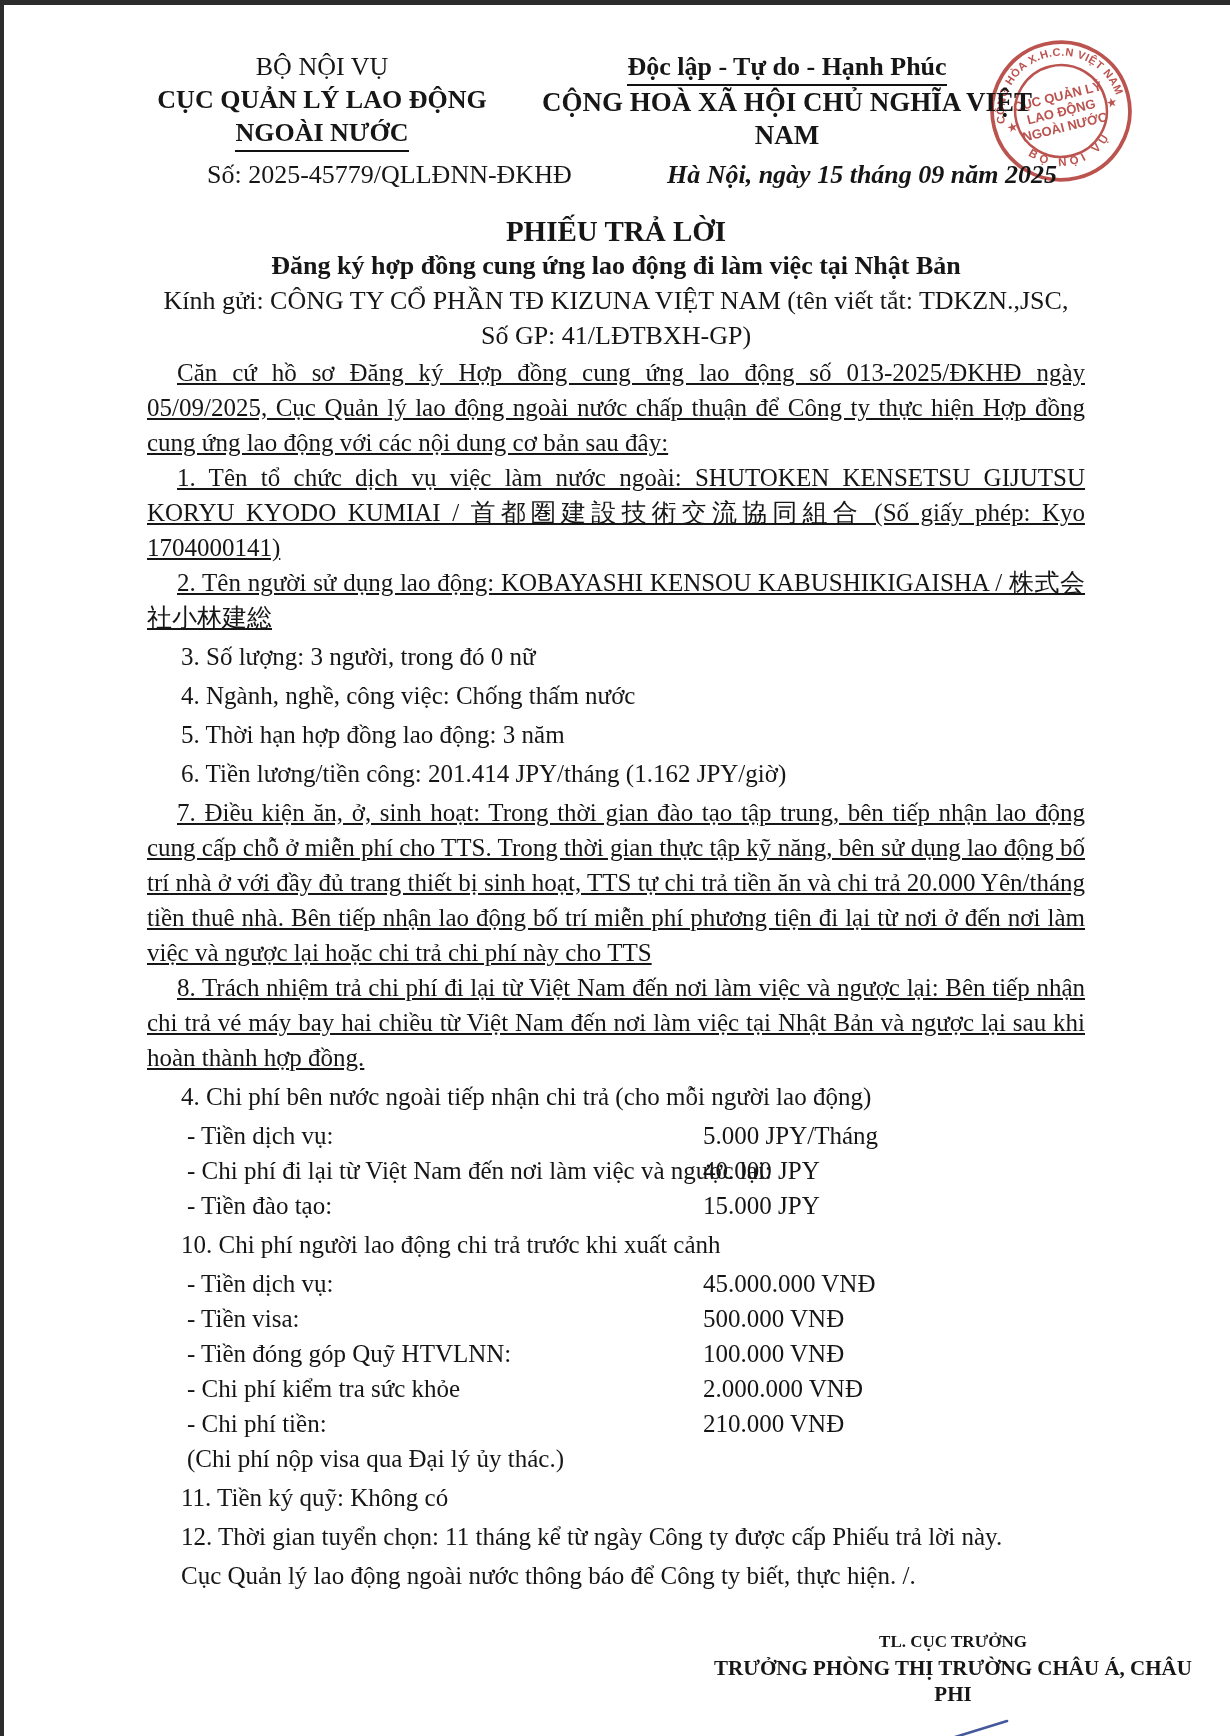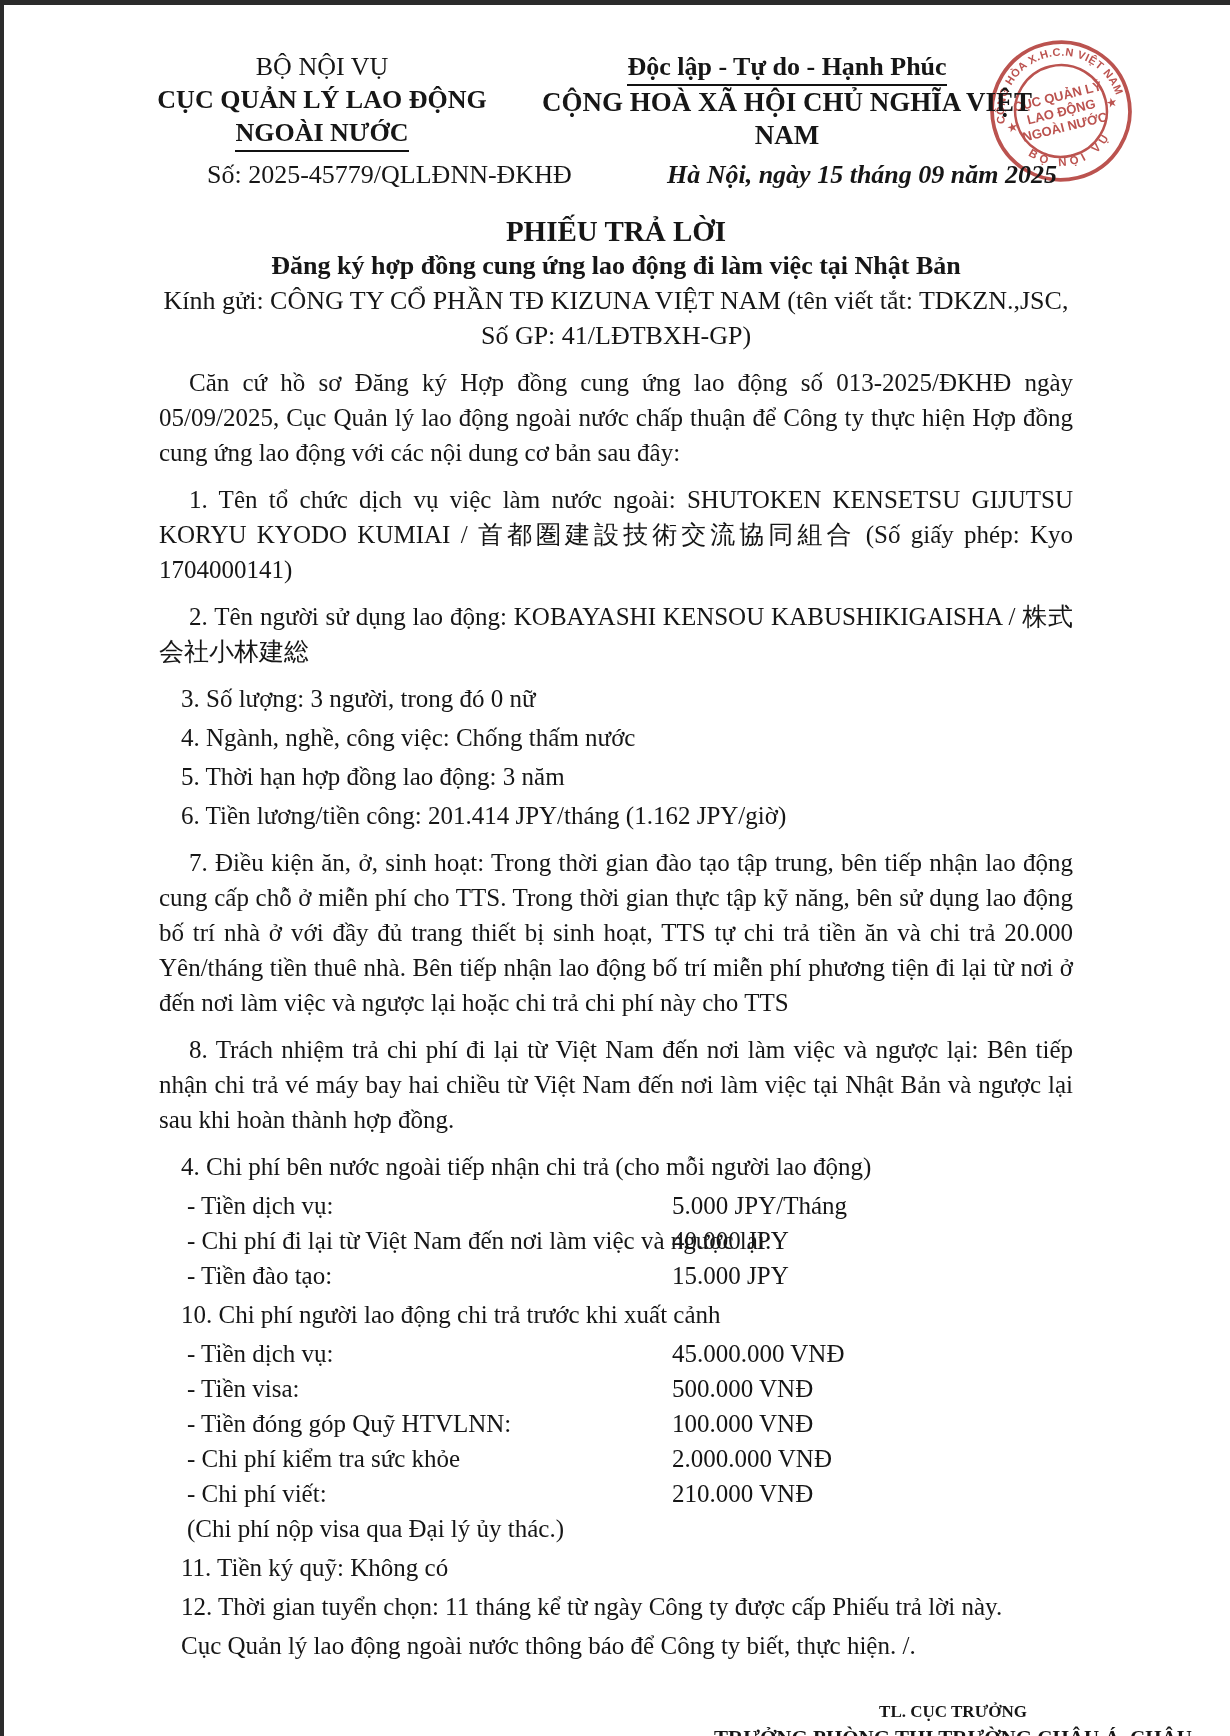--- a/index.html
+++ b/index.html
@@ -31,24 +31,24 @@
   .stamp text{font-family:"Liberation Sans","DejaVu Sans",sans-serif;font-weight:bold;fill:#b23a36;}
 
   
   .titles{text-align:center;margin-top:24px;}
   .t-main{font-size:29px;font-weight:bold;line-height:35px;}
   .t-sub{font-size:26px;font-weight:bold;line-height:34px;}
   .t-rec{font-size:26px;line-height:35px;}
 
   
   .body{margin-top:2px;font-size:25px;line-height:35px;}
-  .para{margin:12px;text-align:justify;text-indent:30px;}
+  .para{margin:0;text-align:justify;text-indent:30px;text-decoration:underline;}
   .plain{margin:4px;text-indent:30px;}
   .feerow{position:relative;margin:0;padding-left:40px;}
-  .feerow .val{position:absolute;left:525px;top:0;}
+  .feerow .val{position:absolute;left:556px;top:0;}
   .feenote{margin:0;padding-left:40px;}
 
   
   .sigblock{width:520px;margin:36px -128px 0 auto;text-align:center;
             font-family:"Liberation Serif","DejaVu Serif",serif;}
   .sigblock .st1{font-size:17px;font-weight:bold;line-height:26px;}
   .sigblock .st2{font-size:21px;font-weight:bold;line-height:26px;}
   .scribble{margin-top:2px;}
   .scribble path{fill:none;stroke:#44589b;stroke-width:2.6;stroke-linecap:round;}
 </style>
@@ -143,21 +143,21 @@
       </p>
       <p class="feerow">
         <span>- Tiền đóng góp Quỹ HTVLNN:</span>
         <span class="val">100.000 VNĐ</span>
       </p>
       <p class="feerow">
         <span>- Chi phí kiểm tra sức khỏe</span>
         <span class="val">2.000.000 VNĐ</span>
       </p>
       <p class="feerow">
-        <span>- Chi phí viết:</span>
+        <span>- Chi phí tiền:</span>
         <span class="val">210.000 VNĐ</span>
       </p>
 
       <p class="feenote">(Chi phí nộp visa qua Đại lý ủy thác.)</p>
       <p class="plain">11. Tiền ký quỹ: Không có</p>
       <p class="plain">12. Thời gian tuyển chọn: 11 tháng kể từ ngày Công ty được cấp Phiếu trả lời này.</p>
       <p class="plain">Cục Quản lý lao động ngoài nước thông báo để Công ty biết, thực hiện. /.</p>
     </div>
 
     <div class="sigblock">

